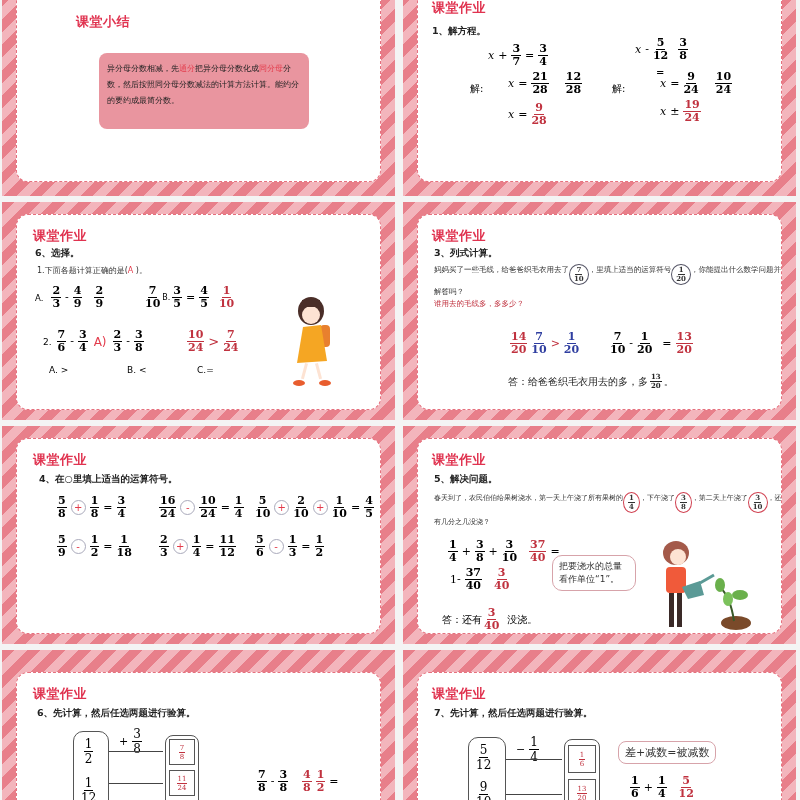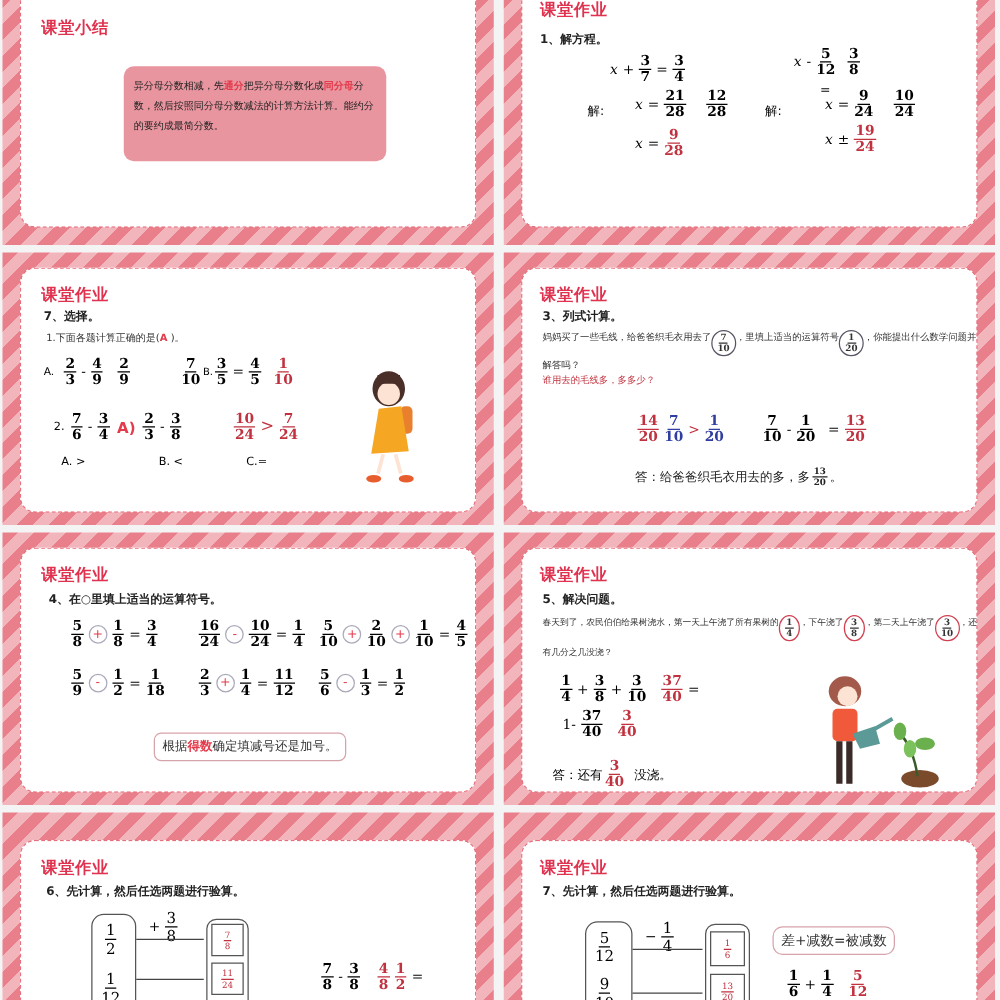--- a/index.html
+++ b/index.html
@@ -10,42 +10,42 @@
     background: repeating-linear-gradient(135deg, #e87f8a 0 9px, #f3b5bc 9px 18px);
     overflow: hidden;
   }
   .card {
     position: absolute; left: 14px; right: 14px; background: #fff;
     border-radius: 12px; border: 1.5px dashed #e6707e;
   }
   .stitle { position: absolute; left: 16px; color: #e0324f; font-weight: bold; font-size: 13px; letter-spacing: 0.5px; }
   .q { position: absolute; font-weight: bold; font-size: 9.5px; color: #222; }
   .txt { position: absolute; font-size: 7.5px; color: #333; line-height: 14px; }
-  .red { color: #e33b4b; font-weight: bold; }
+  .red { color: #e33b4b; }
   .dred { color: #c0323f; }
   .blue { color: #2f3ea0; }
   .frac { display: inline-flex; flex-direction: column; align-items: center; vertical-align: middle; font-family: "DejaVu Serif", "Liberation Serif", serif; font-weight: bold; font-size: 11px; line-height: 12px; margin: 0 2px; }
   .frac .n { padding: 0 1px; border-bottom: 1.2px solid currentColor; }
   .frac.sm { font-size: 7px; line-height: 8px; }
   .frac.lt { font-weight: normal; font-size: 12px; line-height: 14px; }
   .op { font-family: "DejaVu Serif", serif; font-size: 11px; margin: 0 2px; vertical-align: middle; }
   .row { position: absolute; white-space: nowrap; display: flex; align-items: center; }
   .circle { display: inline-flex; width: 15px; height: 15px; border-radius: 50%; border: 1px solid #aab; align-items: center; justify-content: center; font-size: 10px; margin: 0 2px; color: #e33b4b; }
   .ring { display: inline-flex; border: 1px solid #556; border-radius: 50%; padding: 1px 2px; }
   .ring.red-ring { border-color: #d04050; }
   .bubble { position: absolute; border: 1px solid #d7a3aa; border-radius: 6px; background: #fff; font-size: 9px; color: #333; padding: 4px 6px; line-height: 13px; }
 </style>
 </head>
 <body>
 
 <div class="grid">
 
   <div class="slide" style="left:2px;top:-6px;height:202px;">
     <div class="card" style="top:-10px;height:198px;">
-      <div class="stitle" style="top:28px;">课堂小结</div>
+      <div class="stitle" style="top:28px;margin-left:43px;">课堂小结</div>
       <div style="position:absolute;left:82px;top:68px;width:210px;height:76px;background:#e9959f;border-radius:8px;padding:8px 8px;font-size:8px;color:#222;line-height:16px;">
         <span>异分母分数相减，先</span><span class="red">通分</span><span>把异分母分数化成</span><span class="red">同分母</span><span>分数，然后按照同分母分数减法的计算方法计算。能约分的要约成最简分数。</span>
       </div>
     </div>
   </div>
 
   <div class="slide" style="left:403px;top:-6px;height:202px;">
     <div class="card" style="top:-10px;height:198px;">
       <div class="stitle" style="top:14px;left:14px;">课堂作业</div>
       <div class="q" style="left:14px;top:40px;">1、解方程。</div>
@@ -121,21 +121,21 @@
             <span class="n">19</span>
             <span>24</span>
           </span>
       </div>
     </div>
   </div>
 
   <div class="slide" style="left:2px;top:202px;height:218px;">
     <div class="card" style="top:12px;height:196px;">
       <div class="stitle" style="top:12px;left:16px;">课堂作业</div>
-      <div class="q" style="left:18px;top:32px;">7、选择。</div>
+      <div class="q" style="left:18px;top:32px;">6、选择。</div>
       <div style="position:absolute;left:20px;top:50px;font-size:8px;color:#333;">
         <span>1.下面各题计算正确的是(</span><span class="red">A</span><span>  )。</span>
       </div>
       <div class="row" style="left:18px;top:70px;">
         <span style="font-size:8.5px;margin-right:6px;">A.</span>
         <span class="frac">
             <span class="n">2</span>
             <span>3</span>
           </span>
         <span class="op">-</span>
@@ -379,23 +379,20 @@
         <span class="frac">
             <span class="n">1</span>
             <span>3</span>
           </span>
         <span class="op">=</span>
         <span class="frac">
             <span class="n">1</span>
             <span>2</span>
           </span>
       </div>
-      <div class="bubble" style="left:106px;top:147px;font-size:10px;">
-        <span>根据</span><span class="red">得数</span><span>确定填减号还是加号。</span>
-      </div>
     </div>
   </div>
 
   <div class="slide" style="left:403px;top:426px;height:218px;">
     <div class="card" style="top:12px;height:196px;">
       <div class="stitle" style="top:12px;left:14px;">课堂作业</div>
       <div class="q" style="left:16px;top:34px;">5、解决问题。</div>
       <div class="txt" style="left:16px;top:50px;width:352px;font-size:7px;line-height:18px;">
         <span>春天到了，农民伯伯给果树浇水，第一天上午浇了所有果树的</span><span class="ring red-ring">
             <span class="frac sm">
@@ -441,20 +438,21 @@
         <span class="frac">
             <span class="n">37</span>
             <span>40</span>
           </span>
         <span style="width:8px"></span>
         <span class="frac dred">
             <span class="n">3</span>
             <span>40</span>
           </span>
       </div>
+      <div class="bubble" style="left:134px;top:116px;width:84px;border-radius:10px;">把要浇水的总量看作单位“1”。</div>
       <div class="row" style="left:24px;top:168px;font-size:10px;">
         <span>答：还有</span>
         <span class="frac dred">
             <span class="n">3</span>
             <span>40</span>
           </span>
         <span style="margin-left:6px;">没浇。</span>
       </div>
       <svg style="position:absolute;left:240px;top:100px;" width="110" height="96" viewBox="0 0 110 96">
         <ellipse cx="18" cy="14" rx="13" ry="12" fill="#a45a4a"></ellipse>

